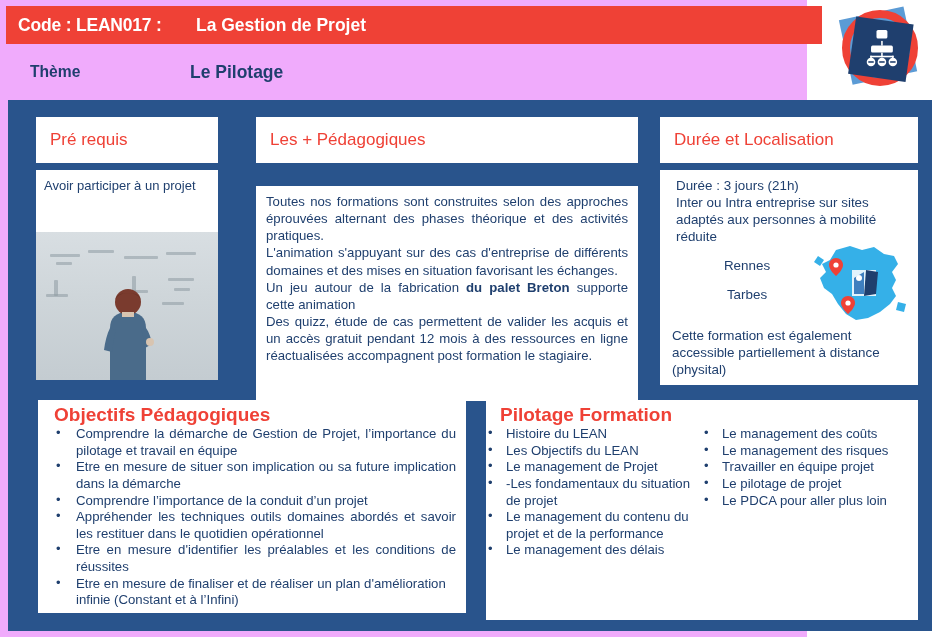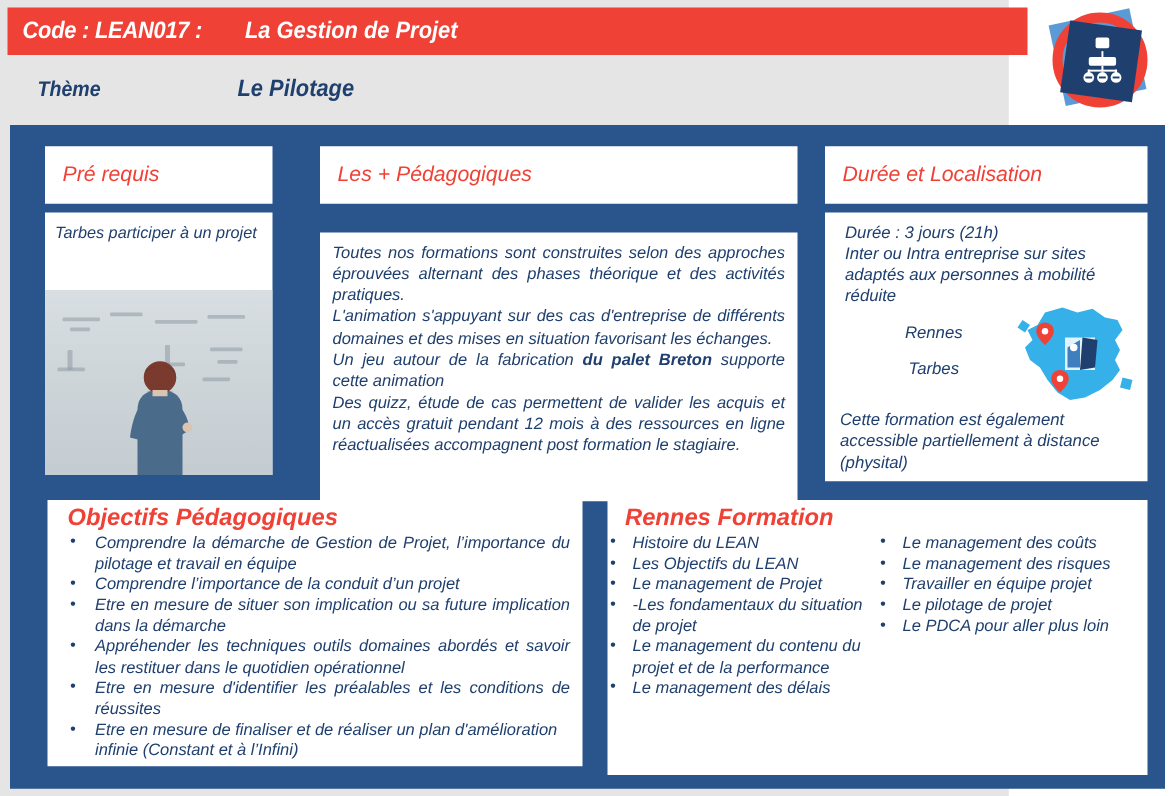--- a/index.html
+++ b/index.html
@@ -2,21 +2,21 @@
 <html><head>
 <meta charset="utf-8">
 <style>
   * { box-sizing: border-box; margin: 0; padding: 0; }
   html, body {
     width: 940px; height: 637px;
     background: #ffffff;
     font-family: "Liberation Sans", "DejaVu Sans", sans-serif;
     overflow: hidden;
   }
-  #page { position: relative; width: 807px; height: 637px; background: #e5e5e5; font-style: italic; }
+  #page { position: relative; width: 807px; height: 637px; background: #f0abfc; }
 
   
   .code-bar {
     position: absolute; left: 6px; top: 6px; width: 816px; height: 38px;
     background: #EF4136;
     display: flex; align-items: center;
   }
   .code-bar .code-label {
     color: #ffffff; font-size: 19px; font-weight: bold;
     letter-spacing: -0.2px;
@@ -184,21 +184,21 @@
       <span class="hdr-text">Pré requis</span>
     </div>
     <div class="hdr-box hdr-peda">
       <span class="hdr-text">Les + Pédagogiques</span>
     </div>
     <div class="hdr-box hdr-duree">
       <span class="hdr-text">Durée et Localisation</span>
     </div>
 
     <div class="body-box bx-prereq">
-      <div class="prereq-text">Tarbes participer à un projet</div>
+      <div class="prereq-text">Avoir participer à un projet</div>
       <div class="prereq-img">
         <div class="wb-scrib" style="left:14px;  top:22px; width:30px; height:3px;"></div>
         <div class="wb-scrib" style="left:20px;  top:30px; width:16px; height:3px;"></div>
         <div class="wb-scrib" style="left:52px;  top:18px; width:26px; height:3px;"></div>
         <div class="wb-scrib" style="left:88px;  top:24px; width:34px; height:3px;"></div>
         <div class="wb-scrib" style="left:130px; top:20px; width:30px; height:3px;"></div>
         <div class="wb-scrib" style="left:18px;  top:48px; width:4px;  height:16px;"></div>
         <div class="wb-scrib" style="left:10px;  top:62px; width:22px; height:3px;"></div>
         <div class="wb-scrib" style="left:96px;  top:44px; width:4px;  height:16px;"></div>
         <div class="wb-scrib" style="left:90px;  top:58px; width:22px; height:3px;"></div>
@@ -255,30 +255,30 @@
           <circle cx="42" cy="61" r="2.6" fill="#ffffff"></circle>
         </g>
       </svg>
       <div class="duree-foot">Cette formation est également accessible partiellement à distance (physital)</div>
     </div>
 
     <div class="bx-obj">
       <div class="sec-title">Objectifs Pédagogiques</div>
       <ul class="bul">
         <li>Comprendre la démarche de Gestion de Projet, l’importance du pilotage et travail en équipe</li>
+        <li>Etre en mesure de situer son implication ou sa future implication dans la démarche</li>
         <li>Comprendre l’importance de la conduit d’un projet</li>
-        <li>Etre en mesure de situer son implication ou sa future implication dans la démarche</li>
         <li>Appréhender les techniques outils domaines abordés et savoir les restituer dans le quotidien opérationnel</li>
         <li>Etre en mesure d'identifier les préalables et les conditions de réussites</li>
         <li>Etre en mesure de finaliser et de réaliser un plan d'amélioration infinie (Constant et à l’Infini)</li>
       </ul>
     </div>
 
     <div class="bx-con">
-      <div class="sec-title con">Rennes Formation</div>
+      <div class="sec-title con">Pilotage Formation</div>
       <div class="con-cols">
         <div>
           <ul class="bul compact">
             <li>Histoire du LEAN</li>
             <li>Les Objectifs du LEAN</li>
             <li>Le management de Projet</li>
             <li>-Les fondamentaux du situation de projet</li>
             <li>Le management du contenu du projet et de la performance</li>
             <li>Le management des délais</li>
           </ul>

